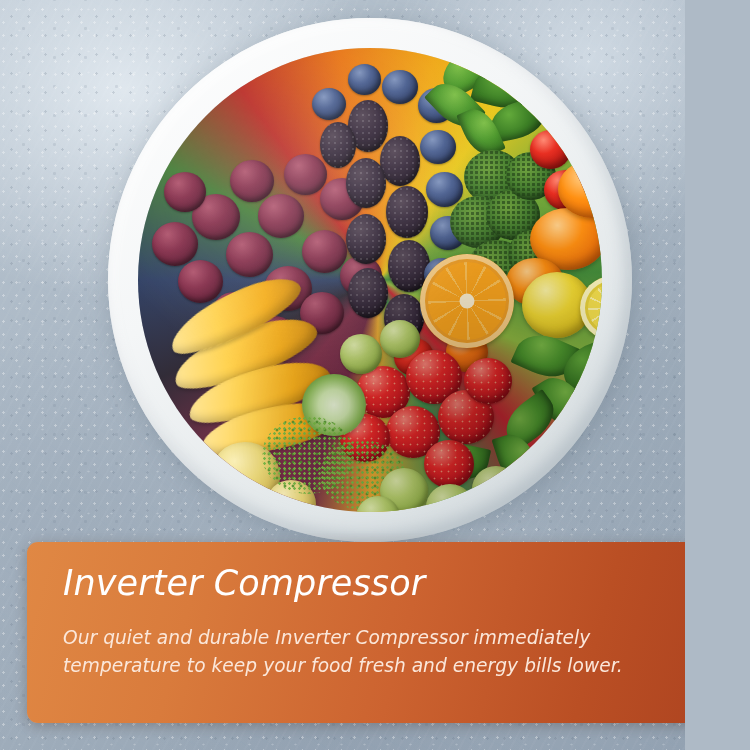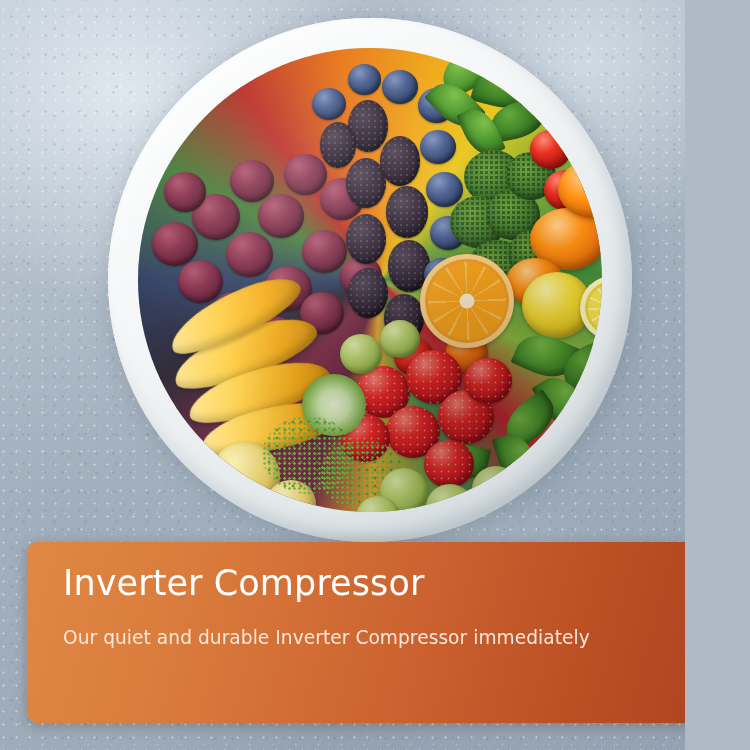--- a/index.html
+++ b/index.html
@@ -15,20 +15,21 @@
     background: #aebac6;
   }
 
   
   .canvas {
     position: relative;
     width: 685px;
     height: 750px;
     overflow: hidden;
     background: #bef264;
+    font-style: italic;
   }
 
   
   .backdrop {
     position: absolute;
     inset: 0;
     background:
       radial-gradient(ellipse 60% 45% at 18% 12%, rgba(231,238,244,0.85), rgba(231,238,244,0) 62%),
       radial-gradient(ellipse 48% 40% at 86% 8%,  rgba(222,231,239,0.70), rgba(222,231,239,0) 60%),
       radial-gradient(ellipse 55% 38% at 92% 52%, rgba(150,165,180,0.55), rgba(150,165,180,0) 65%),
@@ -438,16 +439,17 @@
           <div class="food-shade"></div>
         </div>
       </div>
     </div>
   </div>
 
   <div class="feature-card">
     <h1 class="feature-title">Inverter Compressor</h1>
     <p class="feature-body">
       <span class="ln">Our quiet and durable Inverter Compressor immediately</span>
+      <span class="ln">temperature to keep your food fresh and energy bills lower.</span>
     </p>
   </div>
 
 </div>
 
 </body></html>

